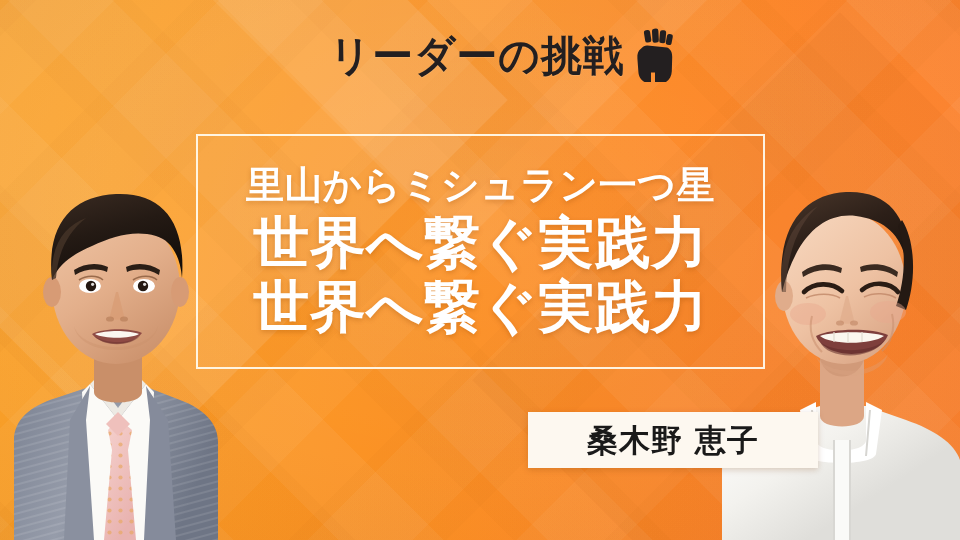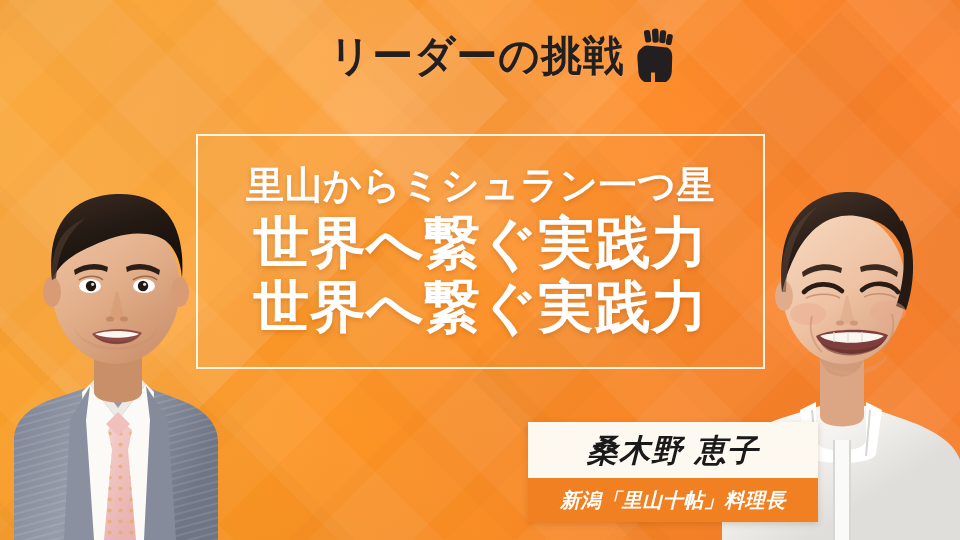--- a/index.html
+++ b/index.html
@@ -152,21 +152,21 @@
   .portrait-left { left: -6px; width: 240px; height: 420px; }
   .portrait-right { right: -6px; width: 250px; height: 430px; }
 
   
   .nameplate {
     position: absolute;
     z-index: 20;
     box-shadow: 0 2px 6px rgba(120,55,0,0.22);
   }
   .nameplate-left  { left: 158px; top: 422px; width: 280px; }
-  .nameplate-right { left: 528px; top: 422px; width: 290px; font-style: italic; }
+  .nameplate-right { left: 528px; top: 412px; width: 290px; }
   .np-name {
     background: #FDF8F0;
     color: #1A1A1A;
     font-weight: 700;
     font-size: 31px;
     line-height: 56px;
     height: 56px;
     text-align: center;
     white-space: nowrap;
     letter-spacing: 1px;
@@ -374,16 +374,15 @@
 
     <path d="M96 206 C92 222 98 234 106 242" stroke="#C98E6D" stroke-width="2" fill="none" opacity="0.55"></path>
     <path d="M176 204 C180 220 174 234 166 241" stroke="#C98E6D" stroke-width="2" fill="none" opacity="0.55"></path>
 
     <path d="M100 246 C112 266 156 266 172 244 C164 272 108 272 100 246 Z" fill="#DCA685" opacity="0.30"></path>
   </svg>
 
 
   <div class="nameplate nameplate-right">
     <div class="np-name">桑木野 恵子</div>
-    <div class="np-role">新潟「里山十帖」料理長</div>
   </div>
 
 </div>
 
 </body></html>

